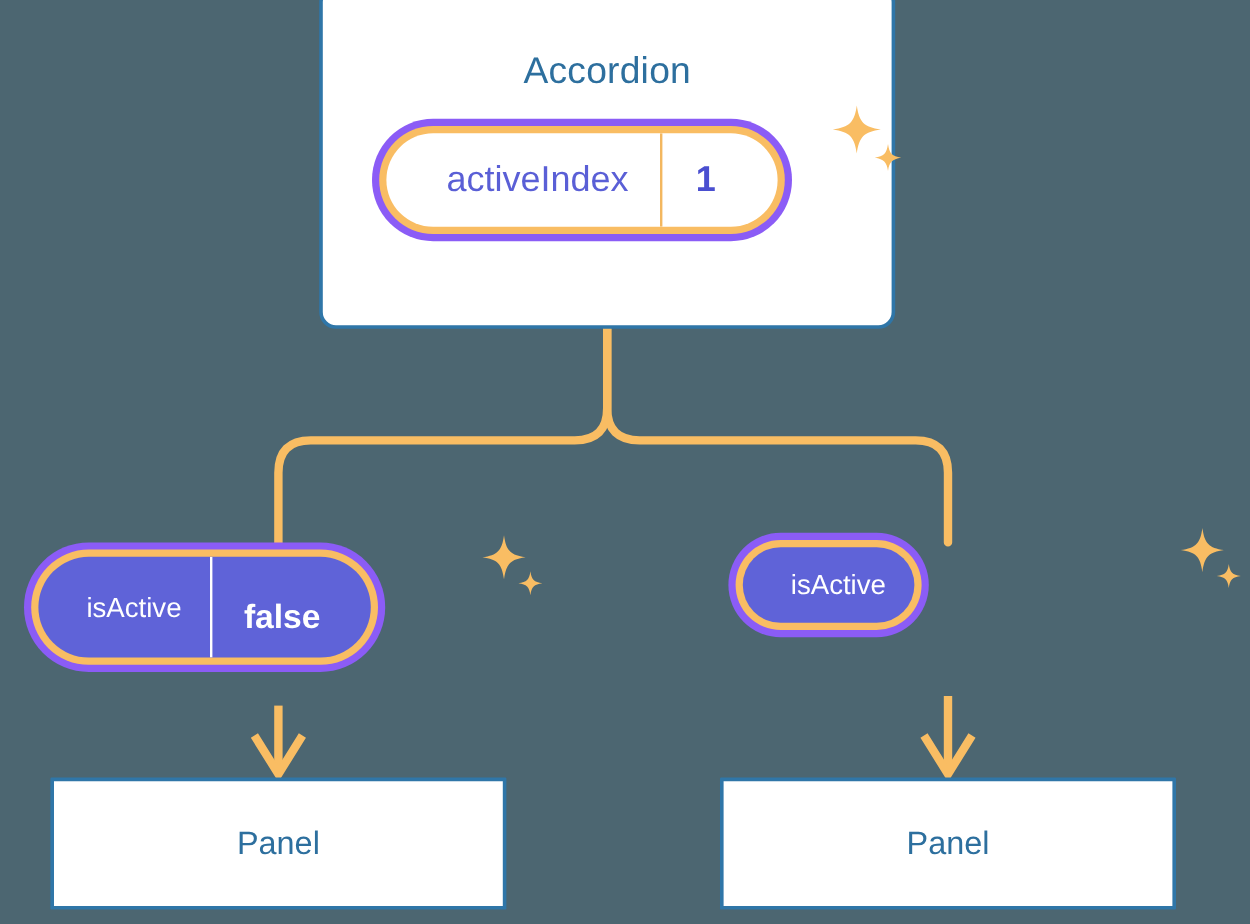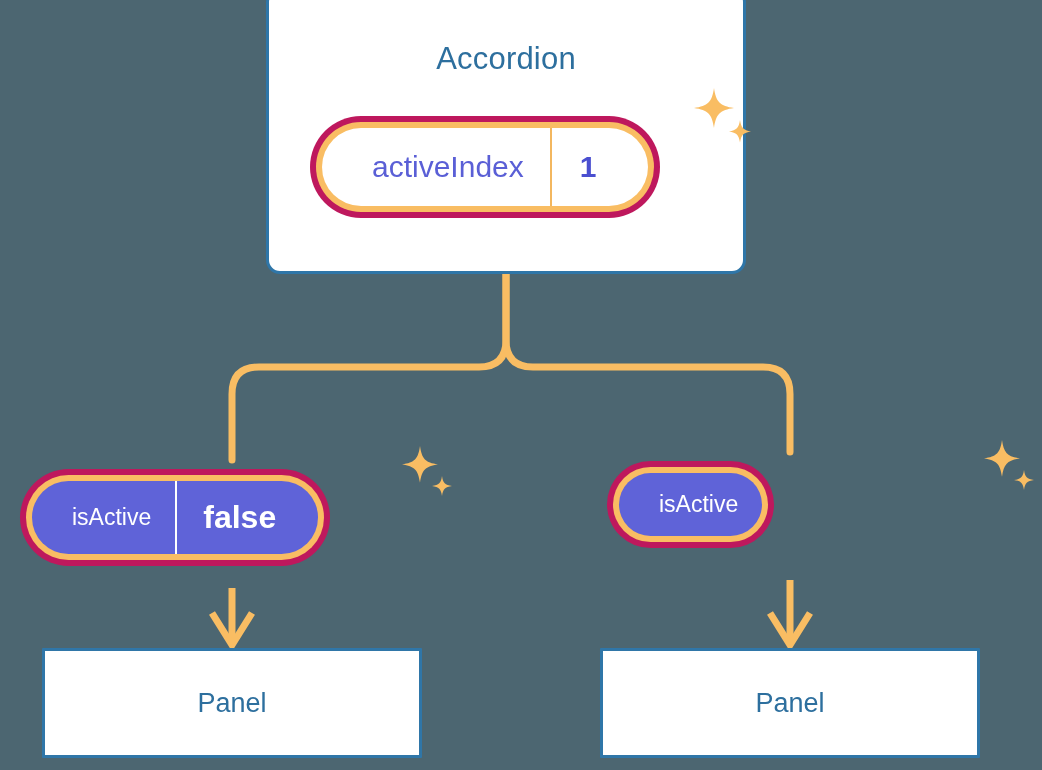--- a/index.html
+++ b/index.html
@@ -64,24 +64,23 @@
   
   .pill-wrap {
     position: absolute;
     z-index: 3;
   }
 
   
   .pill-halo {
     position: relative;
     display: inline-flex;
-    background: #be185d;
+    background: #8b5cf6;
     border-radius: 999px;
     padding: 6px;
-    margin-top: 17px;
   }
 
   
   .pill-ring {
     display: inline-flex;
     background: #f9bd63;
     border-radius: 999px;
     padding: 6px;
   }
 
@@ -117,23 +116,23 @@
 
   
   .pill-purple .pill-body { background: #5f63d8; }
   .pill-purple .pill-key {
     color: #ffffff;
     font-size: 23px;
     padding: 18px 24px 18px 40px;
   }
   .pill-purple .pill-val {
     color: #ffffff;
-    font-size: 32px;
+    font-size: 28px;
     font-weight: 700;
-    padding: 18px 42px 18px 26px;
+    padding: 34px 42px 18px 26px;
     border-left: 2px solid #ffffff;
   }
 
   #pill-activeindex { left: 310px; top: 99px; }
   #pill-isactive-false { left: 20px; top: 452px; }
   #pill-isactive-true  { left: 607px; top: 444px; }
 
   
   .sparkles {
     position: absolute;

